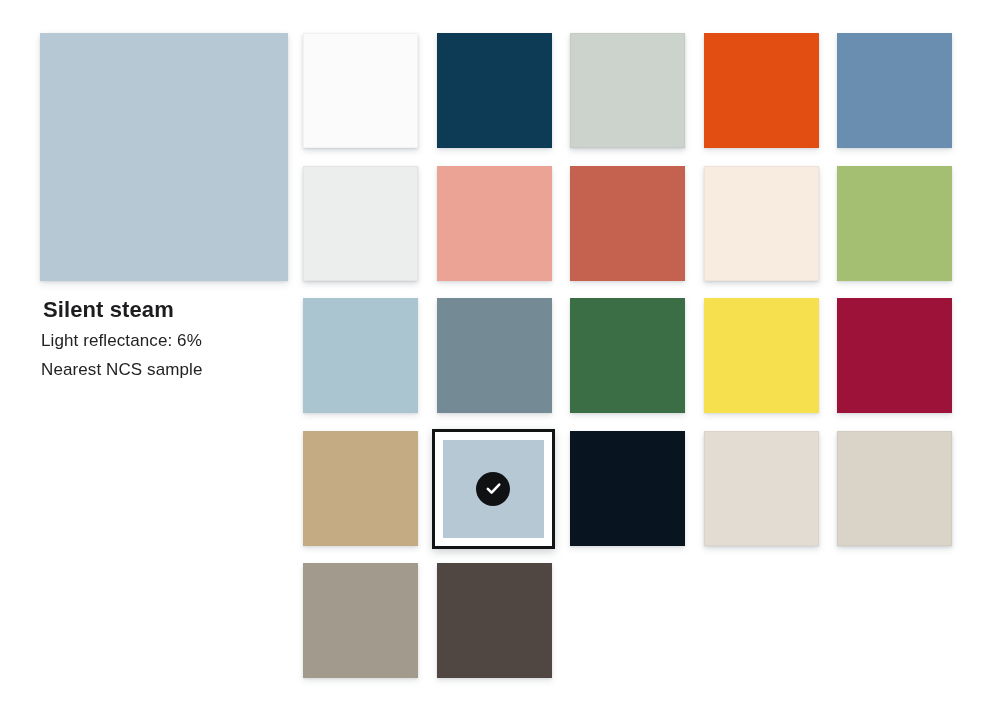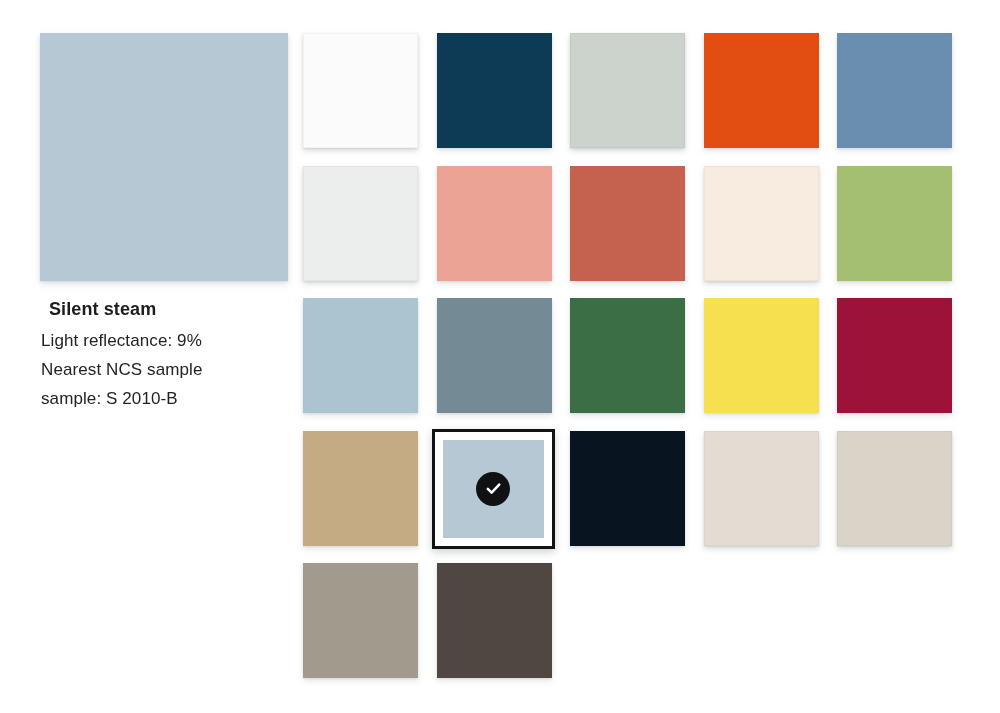--- a/index.html
+++ b/index.html
@@ -38,25 +38,25 @@
 
   
   .info-block {
     position: absolute;
     left: 41px;
     top: 296px;
     width: 262px;
     color: #1d1d1f;
   }
   .info-title {
-    font-size: 18px;
+    font-size: 22px;
     font-weight: bold;
     line-height: 27px;
     letter-spacing: 0.1px;
-    margin: 0 0 3px 8px;
+    margin: 0 0 3px 2px;
   }
   .info-line {
     font-size: 17px;
     font-weight: normal;
     line-height: 29px;
     letter-spacing: 0.1px;
     margin: 0;
     color: #232326;
   }
 
@@ -125,23 +125,22 @@
 </style>
 </head>
 <body>
 
 <div id="colour-picker">
 
   <div class="featured-swatch" style="background: rgb(182, 200, 212);"></div>
 
   <div class="info-block">
     <p class="info-title">Silent steam</p>
-    <p class="info-line">Light reflectance: 9%</p>
+    <p class="info-line">Light reflectance: 6%</p>
     <p class="info-line">Nearest NCS sample</p>
-    <p class="info-line">sample: S 2010-B</p>
   </div>
 
   <div class="swatch-grid" id="swatch-grid">
       <div class="swatch-cell" style="left: 0px; top: 0px;">
         <div class="swatch-chip is-pale" style="background: rgb(251, 251, 251);"></div>
       </div>
       <div class="swatch-cell" style="left: 133.5px; top: 0px;">
         <div class="swatch-chip" style="background: rgb(13, 58, 85);"></div>
       </div>
       <div class="swatch-cell" style="left: 267px; top: 0px;">

